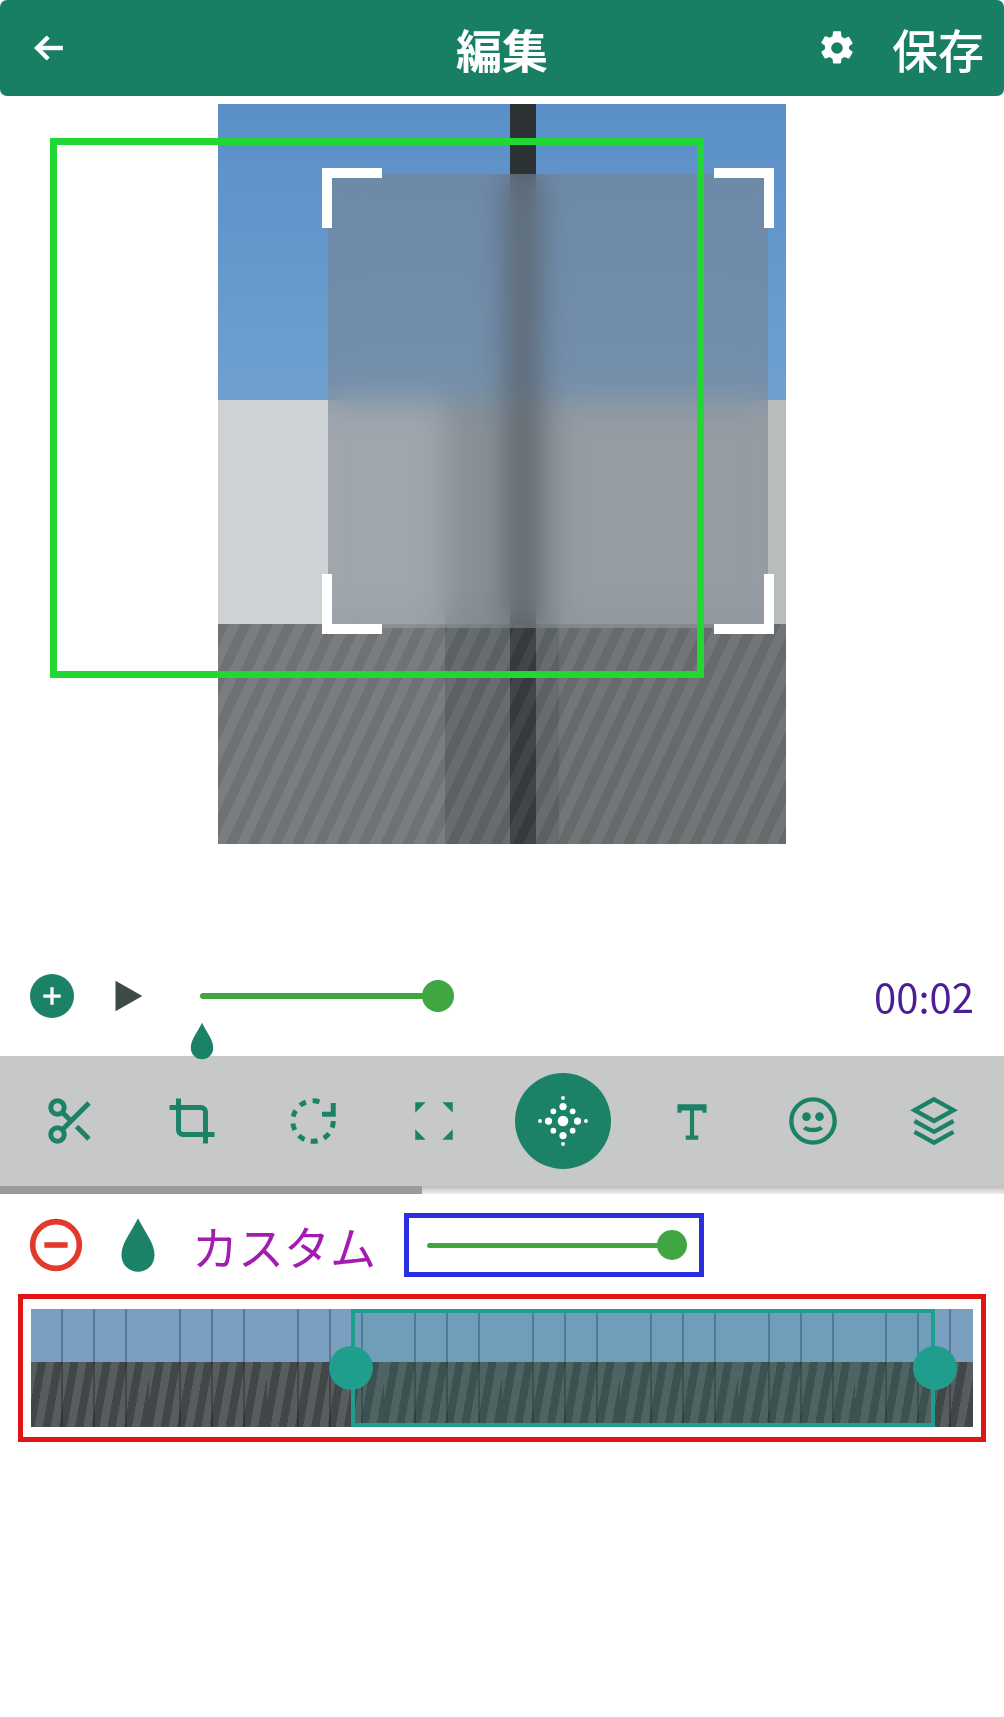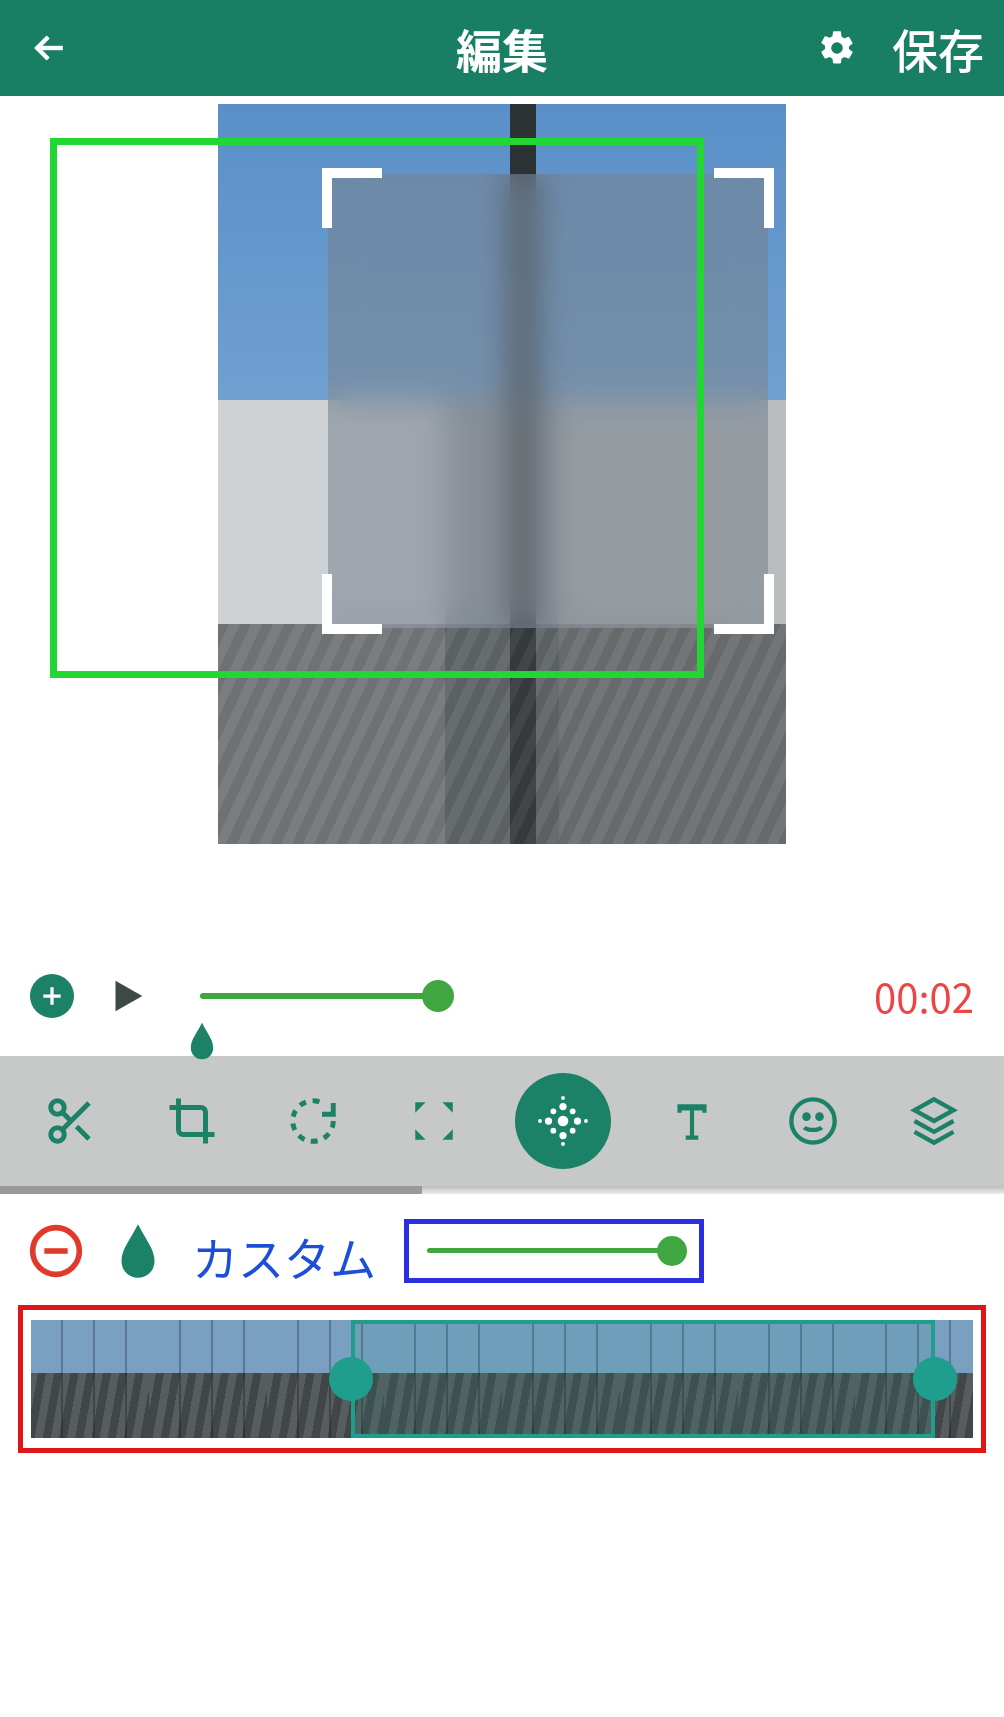--- a/index.html
+++ b/index.html
@@ -13,20 +13,21 @@
   }
   
   .header {
     background: #187f65;
     height: 96px;
     display: flex;
     align-items: center;
     color: #fff;
     padding: 0 20px;
     position: relative;
+    border-radius: 7px;
   }
   .back-btn { width: 60px; display:flex; align-items:center; justify-content:center; cursor:pointer; }
   .header-title {
     position:absolute; left:0; right:0; text-align:center;
     font-size: 46px; font-weight:600; pointer-events:none;
   }
   .header-right { margin-left:auto; display:flex; align-items:center; gap:35px; }
   .gear { width:40px; height:40px; display:flex; align-items:center; justify-content:center; cursor:pointer; }
   .save-btn { font-size:46px; font-weight:500; cursor:pointer; }
 
@@ -97,21 +98,21 @@
   .progress {
     flex: 0 0 240px; height:6px; background:#3fa641; border-radius:3px;
     position:relative; cursor:pointer;
     margin-left: 20px;
   }
   .progress .knob {
     position:absolute; right:-14px; top:50%; transform:translateY(-50%);
     width:32px; height:32px; border-radius:50%; background:#3fa641;
   }
   .time-label {
-    margin-left:auto; font-size:40px; color:#ef4444; font-weight:400;
+    margin-left:auto; font-size:40px; color:#4c1d95; font-weight:400;
   }
   .drop-icon {
     position:absolute; left:185px; bottom:-6px;
   }
 
   
   .toolbar {
     background:#c7c9c8;
     height:130px;
     display:flex; align-items:center; justify-content:space-around;
@@ -130,21 +131,21 @@
 
   
   .custom-row {
     display:flex; align-items:center;
     padding: 18px 28px 10px 28px;
     gap: 28px;
     position:relative;
   }
   .remove-btn { cursor:pointer; }
   .drop2 { width:52px; height:62px; }
-  .custom-label { font-size:46px; color:#1d4ed8;margin-top:11px; }
+  .custom-label { font-size:46px; color:#a21caf; }
   .slider-box {
     border:5px solid #2a2fe0;
     padding: 10px 18px 10px 18px;
     display:flex; align-items:center;
     width: 300px;
     height:64px;
     position:relative;
   }
   .slider-track {
     flex:1; height:5px; background:#3fa641; border-radius:3px; position:relative; cursor:pointer;

